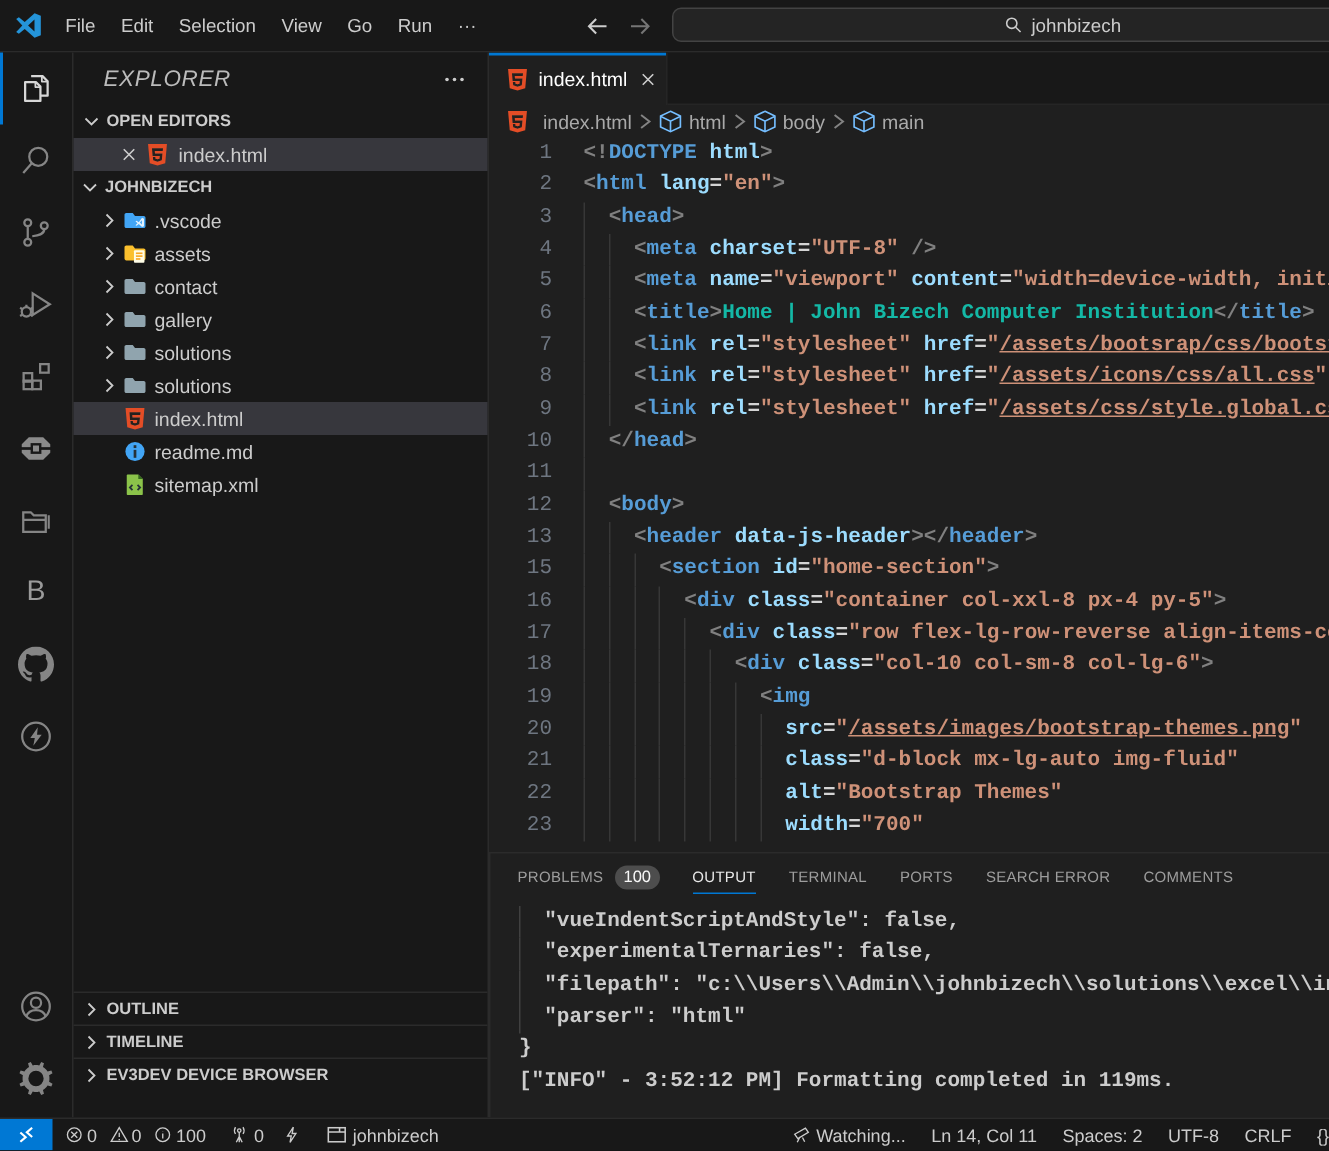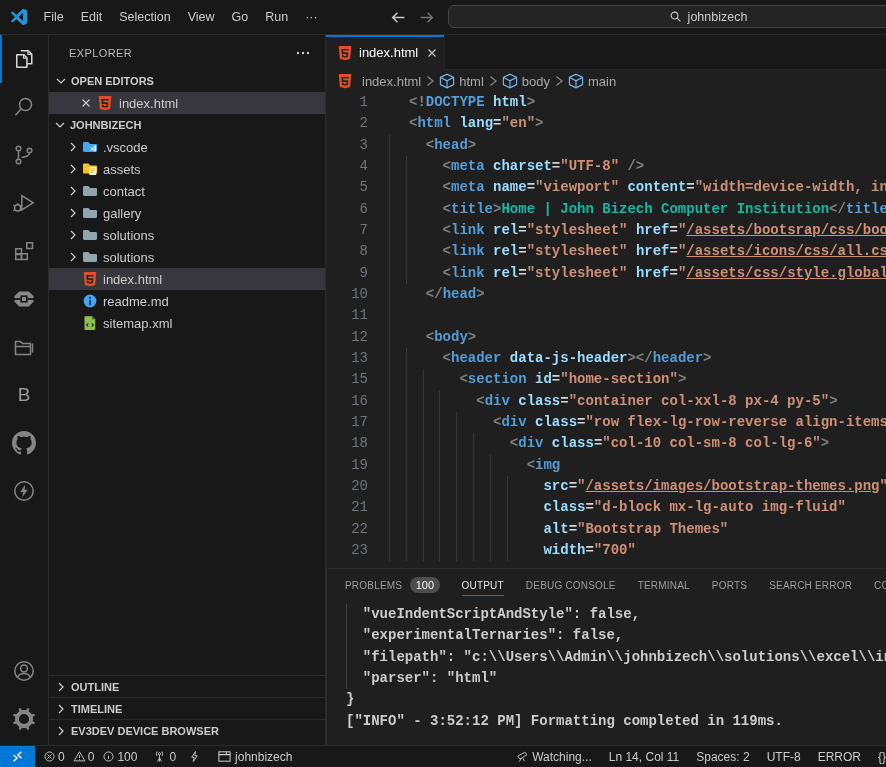--- a/index.html
+++ b/index.html
@@ -28,25 +28,25 @@
   .activitybar { position:absolute; left:0; top:35px; width:48px; height:710px; background:#181818; }
   .ab-item { position:relative; width:48px; height:48px; display:flex; align-items:center; justify-content:center; }
   .ab-item.active::before { content:""; position:absolute; left:0; top:0; width:2px; height:100%; background:#0078d4; }
   .ab-bottom { position:absolute; bottom:2px; left:0; width:48px; }
   .ab-icon { width:24px; height:24px; }
 
   
   .sidebar { position:absolute; left:48px; top:35px; width:278px; height:710px; background:#181818;
     border-left:1px solid #2b2b2b; border-right:1px solid #2b2b2b; }
   .sb-titlerow { height:35px; display:flex; align-items:center; padding-left:20px; position:relative; }
-  .sb-title { font-size:11px; color:#bbbbbb; letter-spacing:0.4px; }
+  .sb-title { font-size:15px; color:#bbbbbb; letter-spacing:0.4px;font-style:italic; }
   .sb-actions { position:absolute; right:14px; top:10px; width:16px; height:16px; }
   .sb-section-header { height:22px; display:flex; align-items:center; font-size:11px; font-weight:bold; color:#cccccc; }
   .sb-section-header .chev { width:16px; height:16px; margin-left:4px; margin-right:2px; flex:0 0 auto; }
-  .bottom-sections { position:absolute; left:0; bottom:4px; width:100%;text-align:right; }
+  .bottom-sections { position:absolute; left:0; bottom:18px; width:100%;text-align:right; }
   .bottom-sections .sb-section-header { border-top:1px solid #2b2b2b; height:22px; }
   .row22 { height:22px; display:flex; align-items:center; font-size:13px; color:#cccccc; white-space:nowrap; }
   .row22.selected { background:#37373d; }
   .oe-close { width:16px; height:16px; margin-left:29px; flex:0 0 auto; }
   .oe-icon, .tree-icon { width:16px; height:16px; flex:0 0 auto; }
   .oe-icon { margin-left:3px; margin-right:6px; }
   .tree-chev { width:16px; height:16px; margin-left:16px; flex:0 0 auto; }
   .tree-icon { margin-left:1px; margin-right:5px; }
   .tree-row-file .tree-icon { margin-left:33px; }
 
@@ -66,21 +66,21 @@
   .bc-fileicon { width:16px; height:16px; margin-right:5px; }
   .bc-symicon { width:16px; height:16px; }
 
   
   .code { position:absolute; left:0; top:57px; width:100%; height:476px; overflow:hidden;
     font-family:"Liberation Mono", monospace; font-size:14px; font-weight:bold; }
   .code-line { position:relative; height:21.33px; line-height:21.33px; white-space:pre; }
   .code-line .ln { position:absolute; left:0; top:0; width:42px; text-align:right; color:#6e7681; font-weight:normal; }
   .code-line .ln.active { color:#cccccc; }
   .code-line .guide { position:absolute; top:0; width:1px; height:100%; background:#373737; }
-  .code-line .src { position:absolute; left:63px; top:0;margin-left:20px; }
+  .code-line .src { position:absolute; left:63px; top:0; }
   .tok-pun { color:#808080; }
   .tok-tag { color:#569cd6; }
   .tok-attr { color:#9cdcfe; }
   .tok-op  { color:#d4d4d4; }
   .tok-str { color:#ce9178; }
   .tok-link { color:#ce9178; text-decoration:underline; }
   .tok-txt { color:#14b8a6; }
   .cursor { position:absolute; width:1.6px; height:18px; top:1.5px; background:#cfcfcf; }
 
   
@@ -508,23 +508,20 @@
   <div class="panel">
     <div class="panel-tabs" id="panel-tabs">
         <div class="panel-tab">
           <span>PROBLEMS</span>
           <span class="panel-badge">100</span>
         </div>
         <div class="panel-tab active">
           <span>OUTPUT</span>
         </div>
         <div class="panel-tab">
-          <span>DEBUG CONSOLE</span>
-        </div>
-        <div class="panel-tab">
           <span>TERMINAL</span>
         </div>
         <div class="panel-tab">
           <span>PORTS</span>
         </div>
         <div class="panel-tab">
           <span>SEARCH ERROR</span>
         </div>
         <div class="panel-tab">
           <span>COMMENTS</span>
@@ -599,21 +596,21 @@
       <div class="st-item">
           <span>Ln 14, Col 11</span>
         </div>
       <div class="st-item">
           <span>Spaces: 2</span>
         </div>
       <div class="st-item">
           <span>UTF-8</span>
         </div>
       <div class="st-item">
-          <span>ERROR</span>
+          <span>CRLF</span>
         </div>
       <div class="st-item" style="padding-right:0">
           <span>{}</span>
         </div>
     </div>
   </div>
 
 </div>
 
 </body></html>

